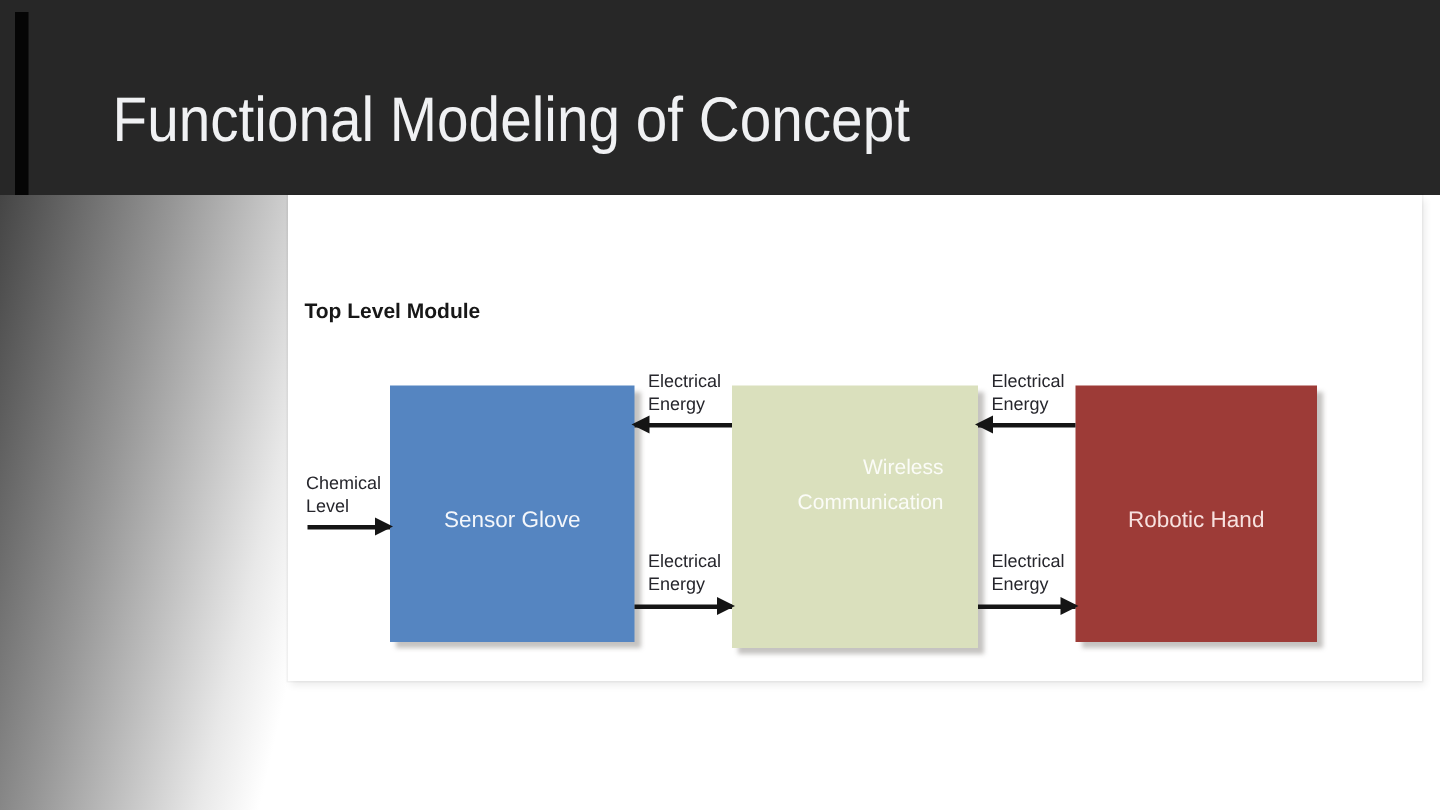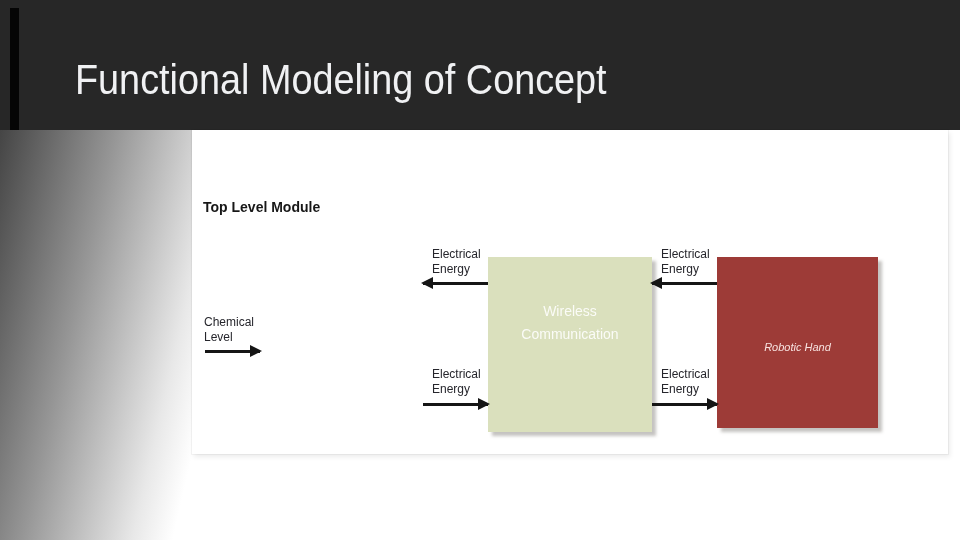--- a/index.html
+++ b/index.html
@@ -38,31 +38,31 @@
     position:absolute;left:11px;top:69px;
     font-size:14px;font-weight:700;color:#171717;line-height:16px;
   }
   
   .module{
     position:absolute;top:127px;
     display:flex;align-items:center;justify-content:center;
     box-shadow:4px 4px 3px rgba(110,105,100,0.40);
   }
   .module .module-label{
-    text-align:center;color:rgba(255,255,255,0.93);
+    text-align:right;color:rgba(255,255,255,0.93);
   }
   .module-sensor{left:68px;width:163px;height:171px;background:#5585c1;}
   .module-sensor .module-label{font-size:15px;transform:translateY(4px);}
   .module-wireless{left:296px;width:164px;height:175px;background:#dae0bd;}
   .module-wireless .module-label{
     font-size:14px;line-height:23px;max-width:118px;
     color:rgba(255,255,255,0.88);transform:translateY(-22px);
   }
   .module-robotic{left:525px;width:161px;height:171px;background:#9d3b37;}
-  .module-robotic .module-label{font-size:11px;color:rgba(255,240,238,0.92);transform:translateY(4px);font-style:italic;}
+  .module-robotic .module-label{font-size:15px;color:rgba(255,240,238,0.92);transform:translateY(4px);}
   
   .arrow{position:absolute;height:3px;background:#151515;}
   .arrow .head{position:absolute;width:0;height:0;top:-5px;}
   .arrow.head-left .head{
     left:-2px;
     border-top:6px solid transparent;border-bottom:6px solid transparent;
     border-right:12px solid #151515;
   }
   .arrow.head-right .head{
     right:-2px;
@@ -94,20 +94,23 @@
     <div class="accent-bar"></div>
     <div class="slide-title">Functional Modeling of Concept</div>
   </div>
 
   <div class="left-gradient"></div>
 
   <div class="diagram-panel">
 
     <div class="diagram-heading">Top Level Module</div>
 
+    <div class="module module-sensor">
+      <span class="module-label">Sensor Glove</span>
+    </div>
 
     <div class="module module-wireless">
       <span class="module-label">Wireless Communication</span>
     </div>
 
     <div class="module module-robotic">
       <span class="module-label">Robotic Hand</span>
     </div>
 
     <div class="arrow head-left arrow-top-left">

